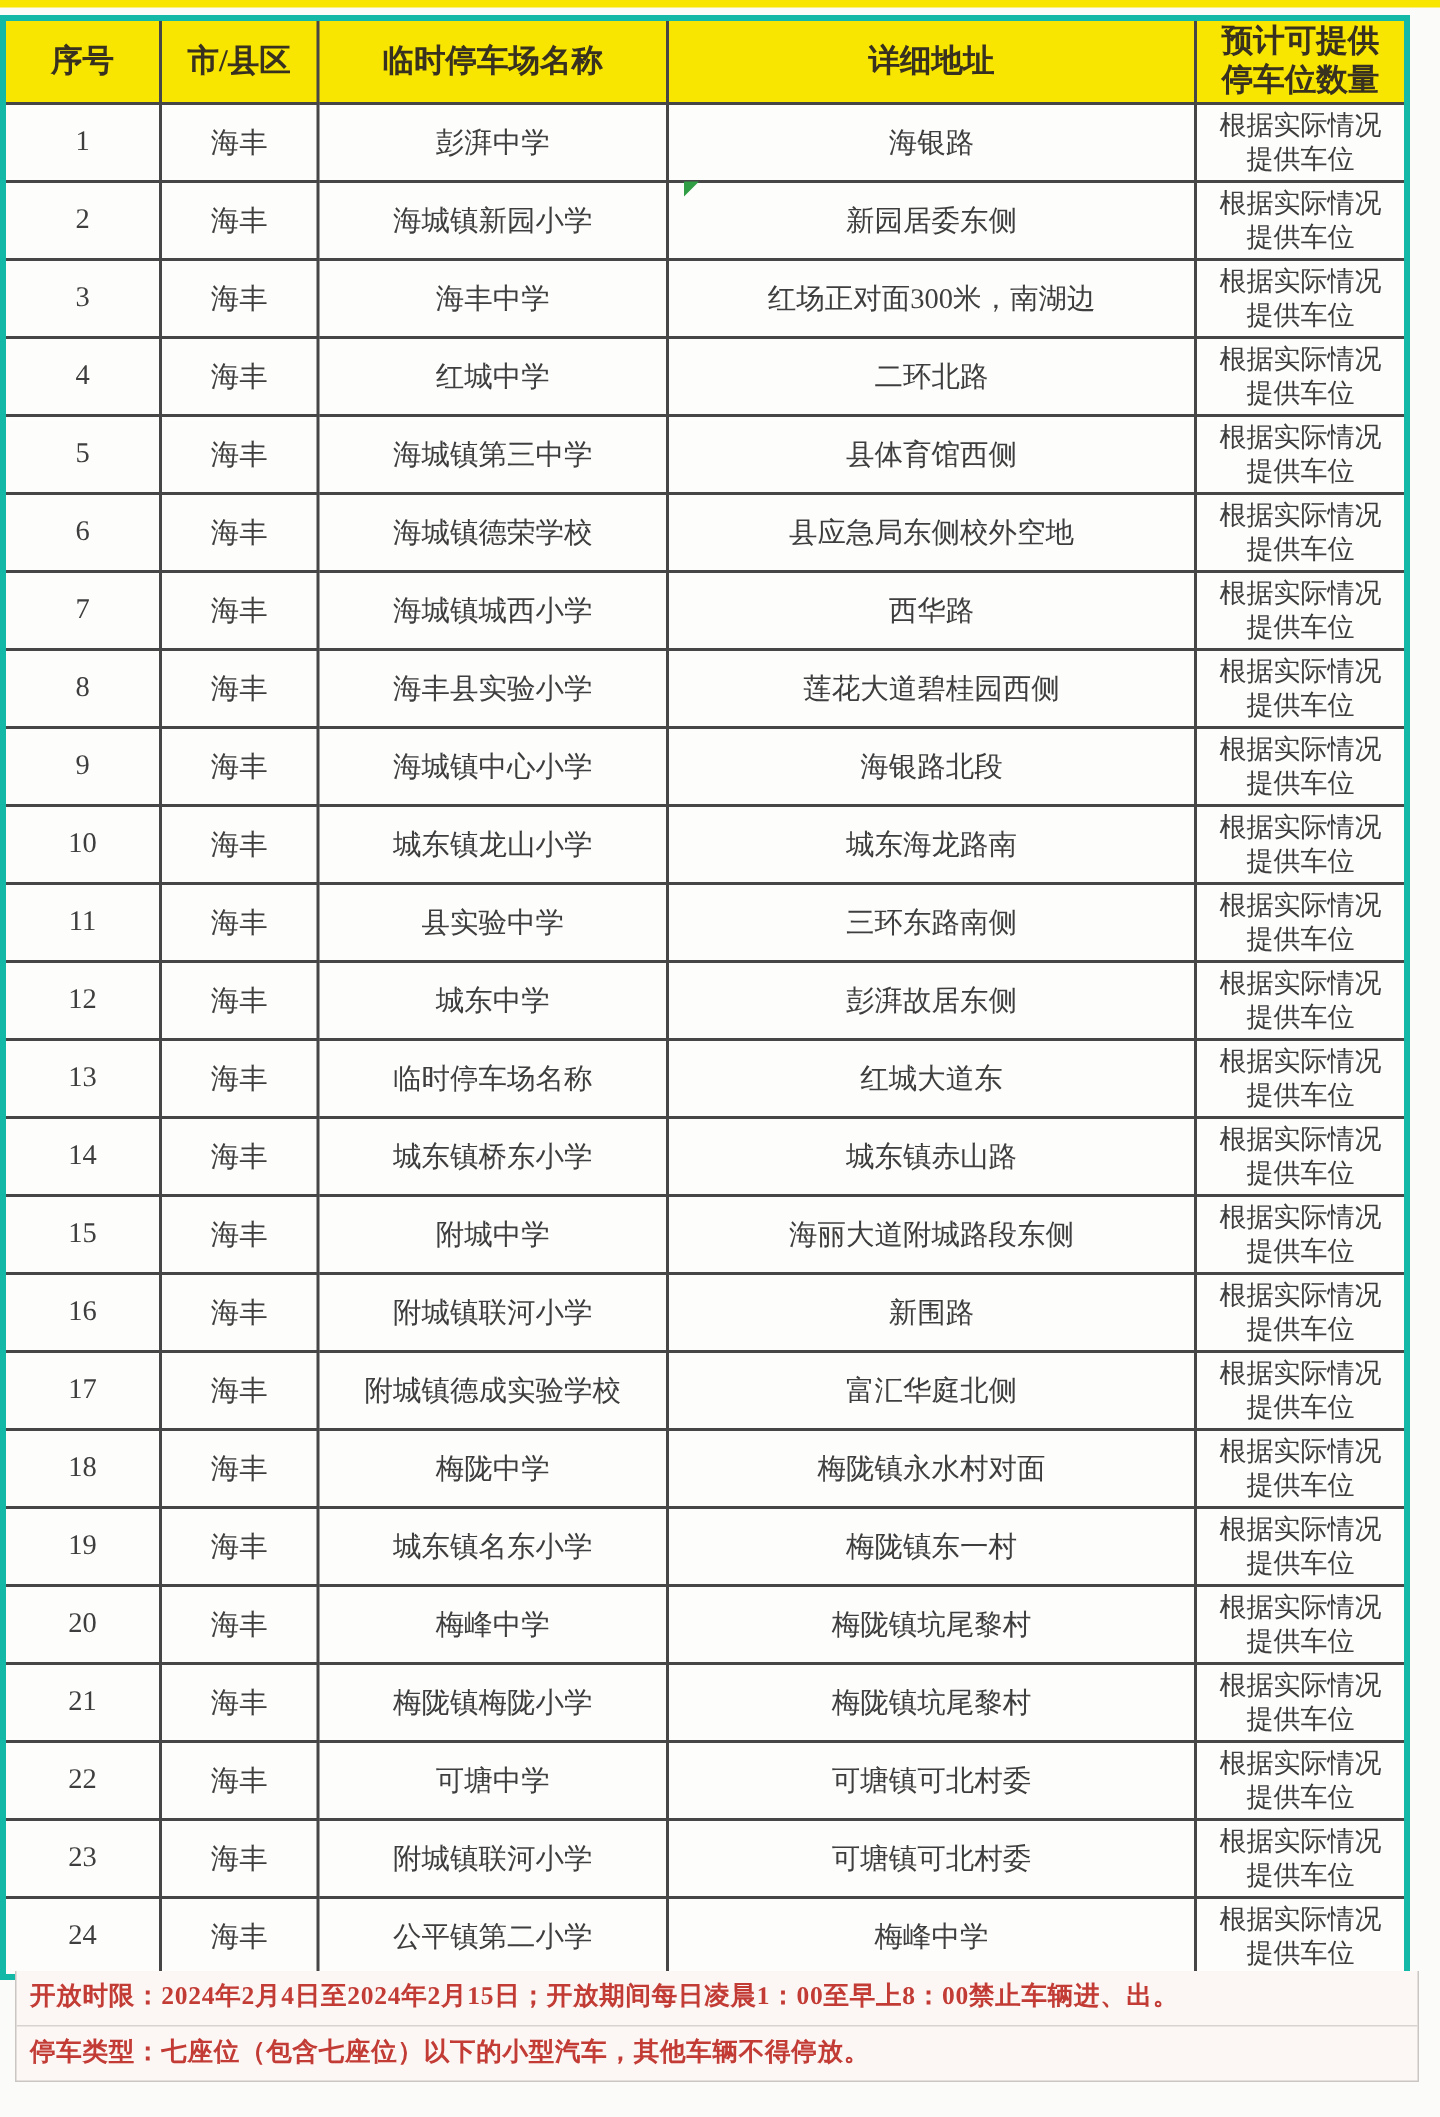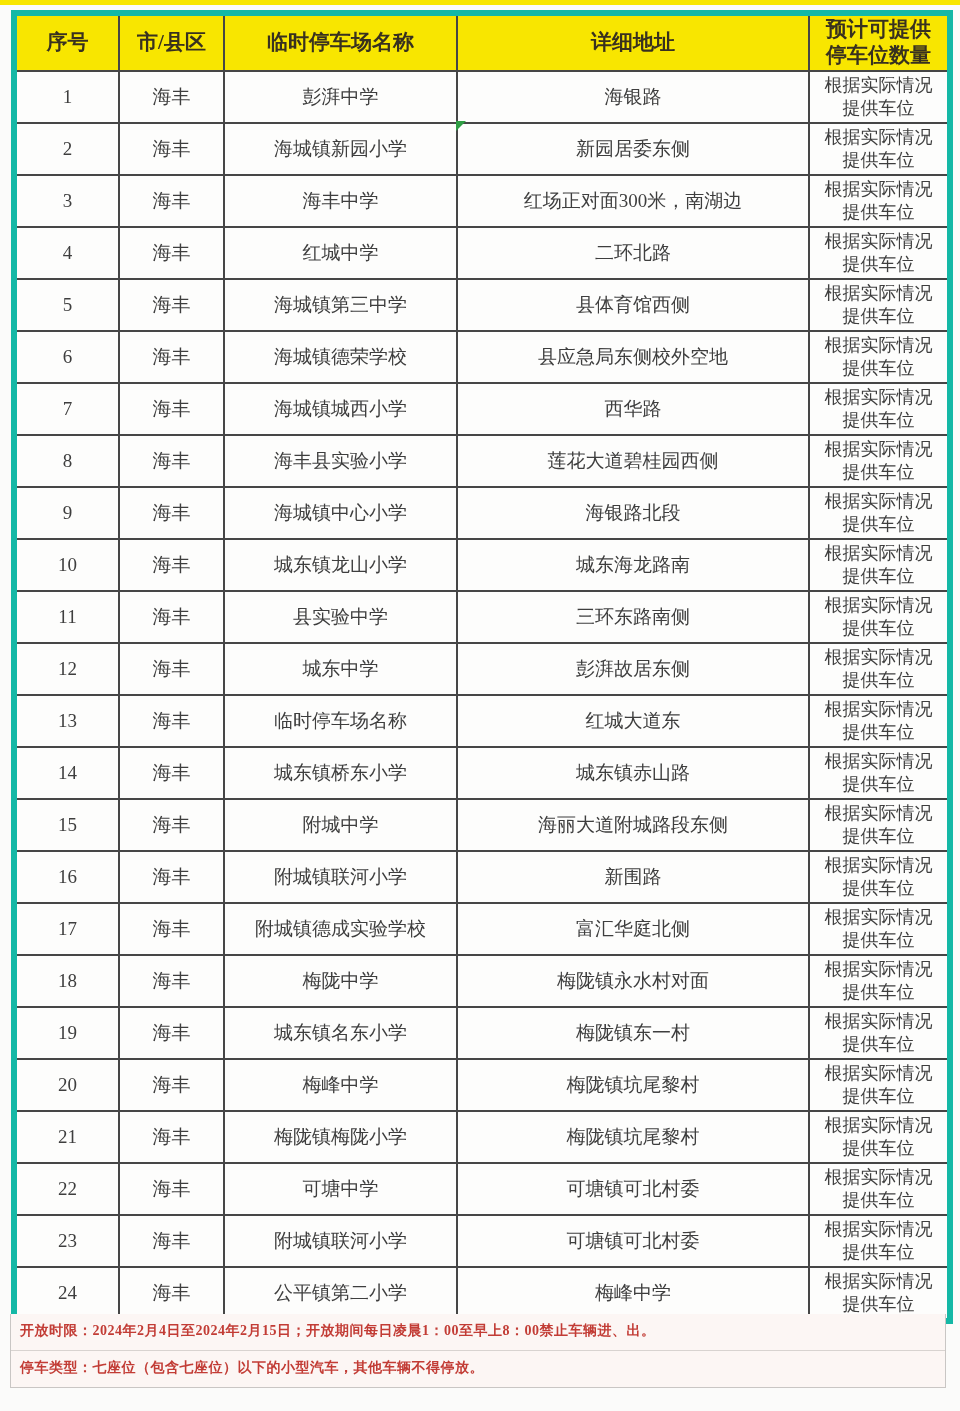--- a/index.html
+++ b/index.html
@@ -16,23 +16,23 @@
   body{
     width:960px;height:1411px;position:relative;overflow:hidden;
     background:var(--page-bg);
     font-family:"Liberation Serif","DejaVu Serif",serif;
   }
   .top-strip{
     position:absolute;top:0;left:0;width:960px;height:5px;
     background:var(--header-bg);
   }
   table.parking-table{
-    position:absolute;top:10px;left:11px;width:936px;
+    position:absolute;top:10px;left:0;width:936px;
     border-collapse:collapse;table-layout:fixed;
-    border:6px solid #14b8a6;
+    border:4px solid #14b8a6;
   }
   col.c-seq{width:105px;}
   col.c-district{width:105px;}
   col.c-name{width:233px;}
   col.c-address{width:352px;}
   col.c-capacity{width:141px;}
   th{
     background:var(--header-bg);
     color:var(--header-text);
     font-size:21px;font-weight:bold;
@@ -55,21 +55,21 @@
     border-top:10px solid var(--marker-green);
     border-right:10px solid transparent;
   }
   .notes{
     position:absolute;left:10px;top:1314px;width:934px;
     background:var(--note-bg);
     border:1px solid #c9c6c4;border-top:none;
   }
   .note{
     color:var(--note-text);
-    font-weight:bold;font-size:14px;line-height:28px;
+    font-weight:bold;font-size:17px;line-height:28px;
     padding:3px 9px 5px 9px;letter-spacing:0.5px;
     text-align:left;
   }
   .note + .note{border-top:1px solid #d8d3d0;}
 </style>
 </head>
 <body>
 
 <div class="top-strip"></div>
 

